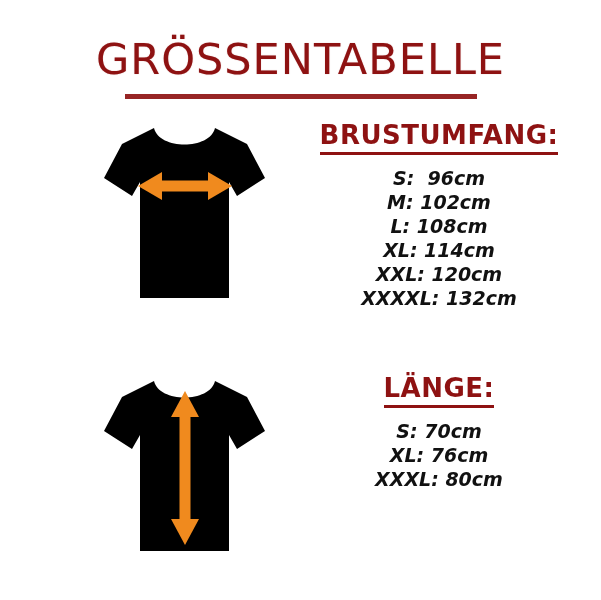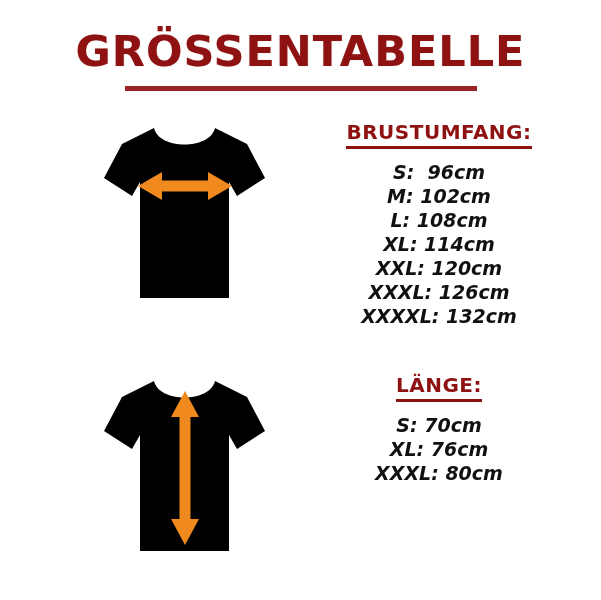--- a/index.html
+++ b/index.html
@@ -23,26 +23,26 @@
   
   .title-block {
     position: absolute;
     top: 26px;
     left: 0;
     width: 601px;
     text-align: center;
   }
   .title {
     font-family: "DejaVu Sans", sans-serif;
-    font-weight: bold;
+    font-weight: normal;
     font-size: 43px;
     letter-spacing: 1px;
     color: #8e1212;
     line-height: 1;
-    margin: 4px;
+    margin: 12px;
     padding: 0;
     text-shadow: 0 0 1px rgba(142,18,18,0.35);
   }
   .title-rule {
     width: 352px;
     height: 5px;
     background: #8e1212;
     margin: 13px auto 0 auto;
     opacity: 0.92;
   }
@@ -68,21 +68,21 @@
     position: absolute;
     left: 300px;
     top: 0;
     width: 278px;
     text-align: center;
   }
 
   .heading {
     font-family: "DejaVu Sans", sans-serif;
     font-weight: bold;
-    font-size: 20px;
+    font-size: 26px;
     color: #8e1212;
     letter-spacing: 0.5px;
     margin: 0 0 2px 0;
     display: inline-block;
     border-bottom: 3px solid #8e1212;
     padding-bottom: 2px;
   }
   .heading-wrap { text-align: center; }
 
   .size-list {
@@ -126,21 +126,20 @@
     <div class="info-col">
       <div class="heading-wrap">
         <h2 class="heading">BRUSTUMFANG:</h2>
       </div>
       <ul class="size-list">
         <li>S:  96cm</li>
         <li>M: 102cm</li>
         <li>L: 108cm</li>
         <li>XL: 114cm</li>
         <li>XXL: 120cm</li>
-        <li>XXXL: 126cm</li>
         <li>XXXXL: 132cm</li>
       </ul>
     </div>
   </div>
 
   <div class="section section-length">
     <div class="shirt-col">
       <svg class="shirt-svg" width="185" height="200" viewBox="0 0 185 200">
         <path d="M62 8 L30 24 L12 58 L40 76 L48 62 L48 178 L137 178 L137 62 L145 76 L173 58 L155 24 L123 8 C118 30 67 30 62 8 Z" fill="#000000"></path>
         <g>

